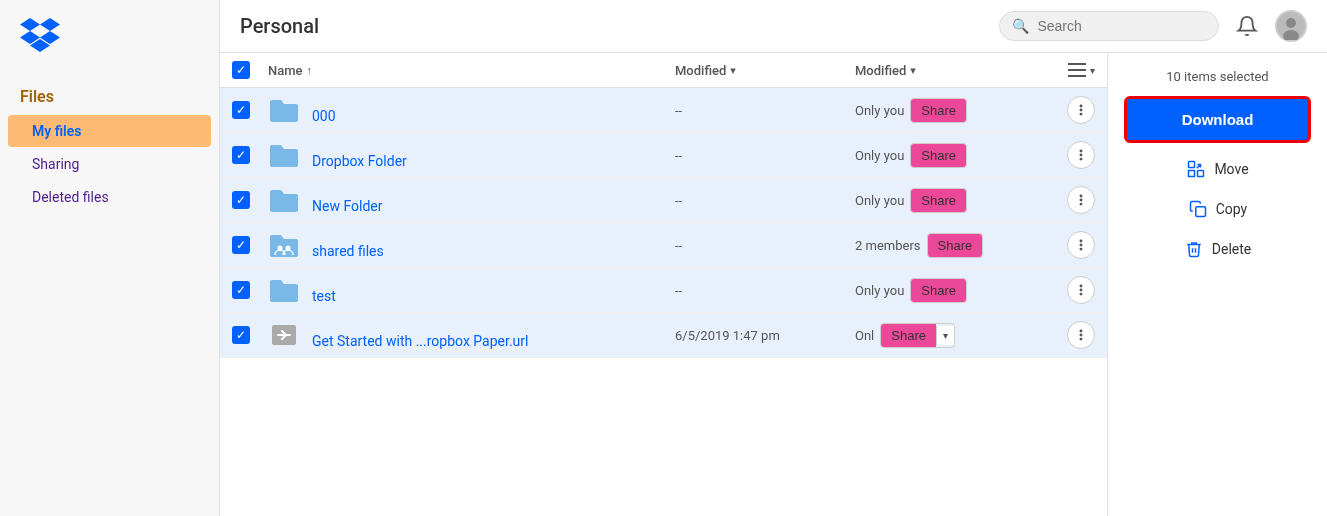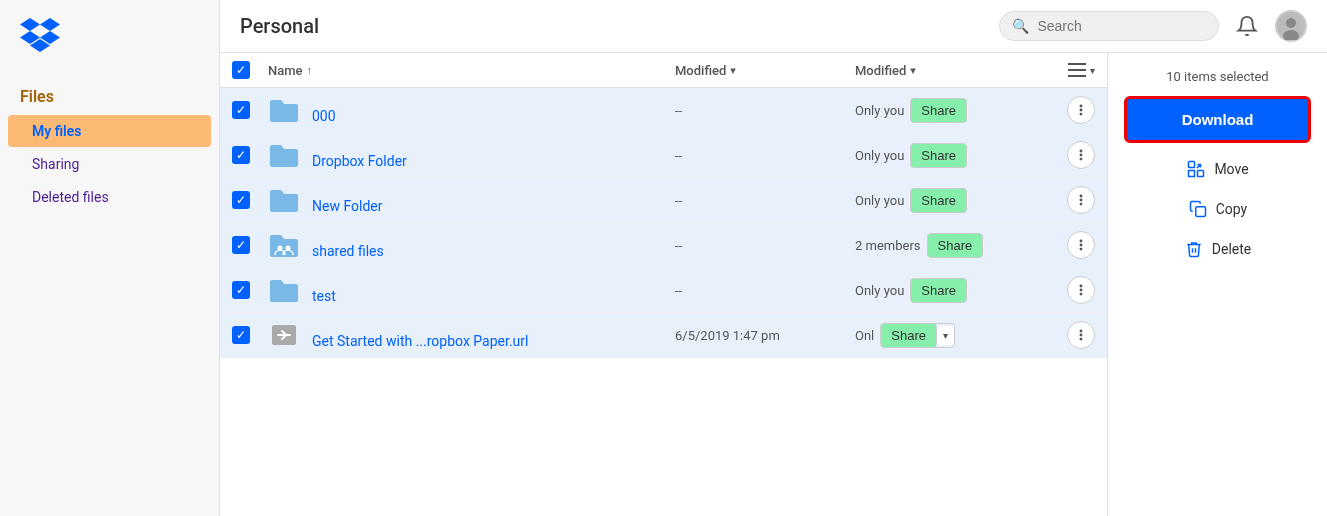--- a/index.html
+++ b/index.html
@@ -41,21 +41,21 @@
     .file-row { display: flex; align-items: center; padding: 8px 12px; border-bottom: 1px solid #eee; background: #e8f1fb; }
 
     .checkbox { width: 18px; height: 18px; border-radius: 3px; background: #0061fe; border: none; display: flex; align-items: center; justify-content: center; cursor: pointer; flex-shrink: 0; }
     .checkbox-check { color: #fff; font-size: 12px; }
     .col-check-cell { width: 36px; flex-shrink: 0; display: flex; align-items: center; }
     .folder-icon { width: 32px; height: 28px; flex-shrink: 0; }
     .file-name { flex: 1; display: flex; align-items: flex-end; gap: 12px; }
     .file-name-text { font-size: 14px; color: #0061fe; cursor: pointer; }
     .cell-modified { width: 180px; flex-shrink: 0; font-size: 13px; color: #555; }
     .cell-members { width: 160px; flex-shrink: 0; font-size: 13px; color: #555; display: flex; align-items: center; gap: 6px; }
-    .share-btn { padding: 4px 10px; border: 1px solid #ccc; border-radius: 4px; background: #86efac; font-size: 13px; color: #333; cursor: pointer; }
+    .share-btn { padding: 4px 10px; border: 1px solid #ccc; border-radius: 4px; background: #ec4899; font-size: 13px; color: #333; cursor: pointer; }
     .share-dropdown { display: flex; align-items: center; border: 1px solid #ccc; border-radius: 4px; overflow: hidden; }
     .share-dropdown .share-btn { border: none; border-radius: 0; }
     .share-dropdown .dropdown-arrow { padding: 4px 6px; border-left: 1px solid #ccc; background: #fff; cursor: pointer; font-size: 10px; color: #555; }
     .options-btn { width: 28px; height: 28px; border-radius: 50%; border: 1px solid #ccc; background: #fff; display: flex; align-items: center; justify-content: center; cursor: pointer; color: #555; }
     .cell-actions { width: 80px; flex-shrink: 0; display: flex; align-items: center; justify-content: flex-end; gap: 6px; }
 
     
     .right-panel { width: 220px; border-left: 1px solid #e0e0e0; padding: 16px; display: flex; flex-direction: column; gap: 12px; flex-shrink: 0; align-items: center; }
     .selected-count { font-size: 13px; color: #555; }
     .download-btn { background: #0061fe; color: #fff; border: 3px solid #e00; border-radius: 6px; padding: 12px 0; font-size: 15px; font-weight: 600; cursor: pointer; text-align: center; width: 100%; }

